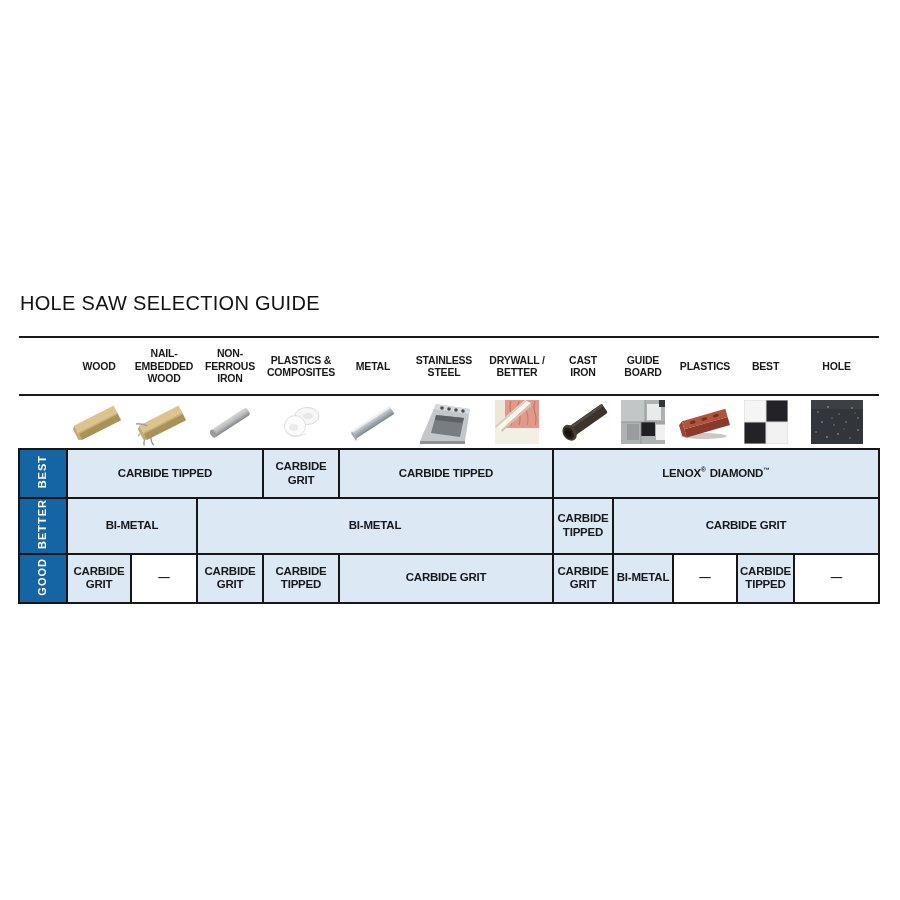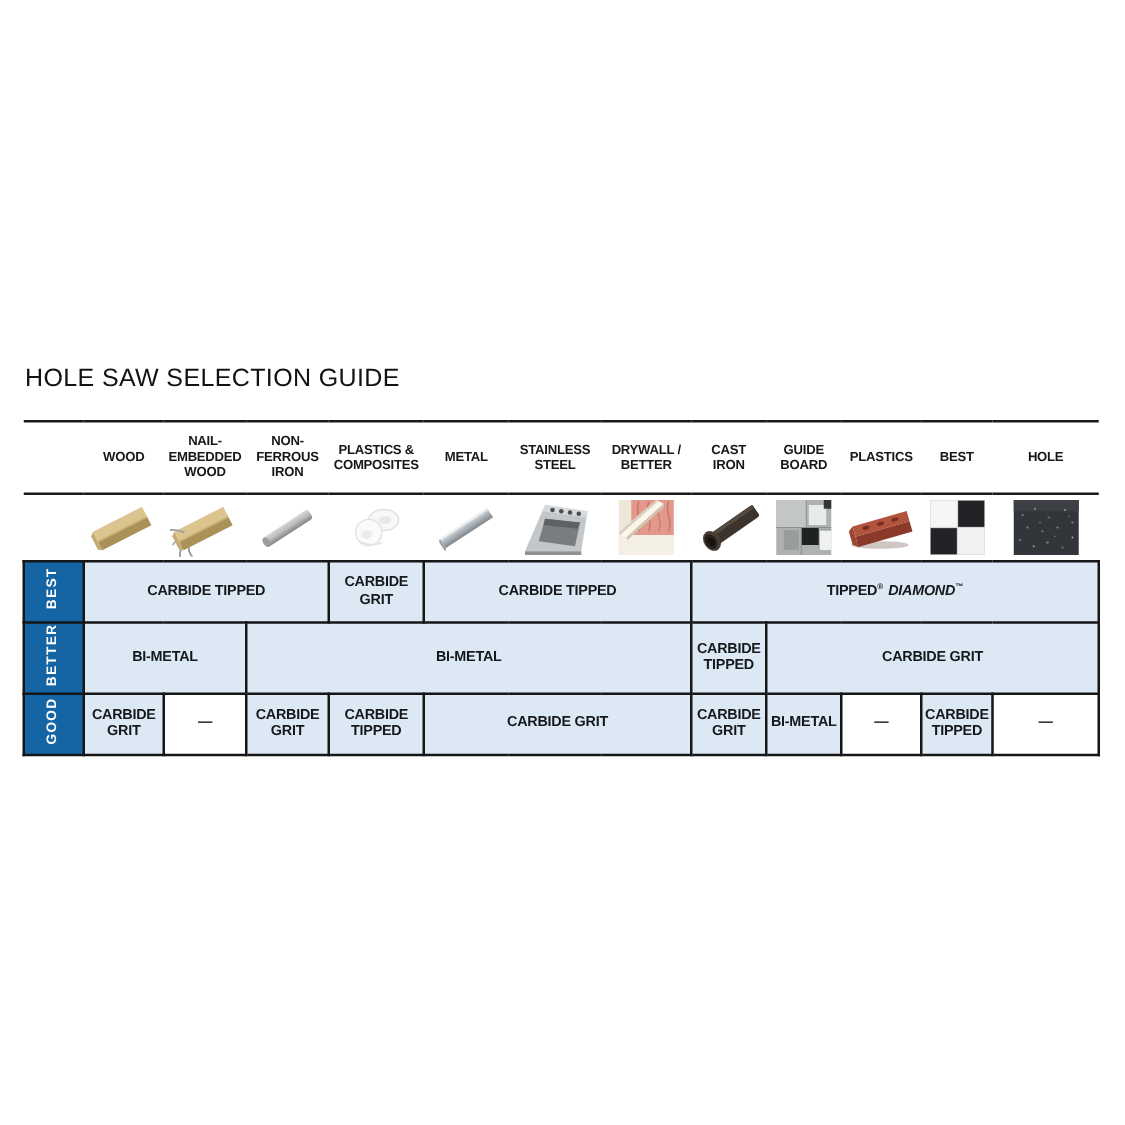--- a/index.html
+++ b/index.html
@@ -74,21 +74,21 @@
   .vertical-text {
     display: inline-block;
     writing-mode: vertical-rl;
     transform: rotate(180deg);
     font-size: 11px;
     font-weight: 700;
     letter-spacing: 1px;
     color: #ffffff;
   }
   tr.rating-row td.cell-empty { background: #ffffff; }
-  .it { font-style: italic; }
+  .it { }
   .mark {
     font-size: 6.5px;
     vertical-align: super;
     line-height: 0;
     letter-spacing: 0;
   }
   .brand-gap { display: inline-block; width: 4px; }
 </style>
 </head>
 <body>
@@ -300,21 +300,21 @@
     </td>
   </tr>
 
   <tr class="rating-row">
     <td class="rating-label">
       <span class="vertical-text">BEST</span>
     </td>
     <td colspan="3">CARBIDE TIPPED</td>
     <td colspan="1">CARBIDE GRIT</td>
     <td colspan="3">CARBIDE TIPPED</td>
-    <td colspan="5"><span>TIPPED</span><span class="mark">®</span><span class="brand-gap"></span><span class="it">DIAMOND</span><span class="mark it">™</span></td>
+    <td colspan="5"><span>LENOX</span><span class="mark">®</span><span class="brand-gap"></span><span class="it">DIAMOND</span><span class="mark it">™</span></td>
   </tr>
 
   <tr class="rating-row">
     <td class="rating-label">
       <span class="vertical-text">BETTER</span>
     </td>
     <td colspan="2">BI-METAL</td>
     <td colspan="5">BI-METAL</td>
     <td colspan="1">CARBIDE TIPPED</td>
     <td colspan="4">CARBIDE GRIT</td>

